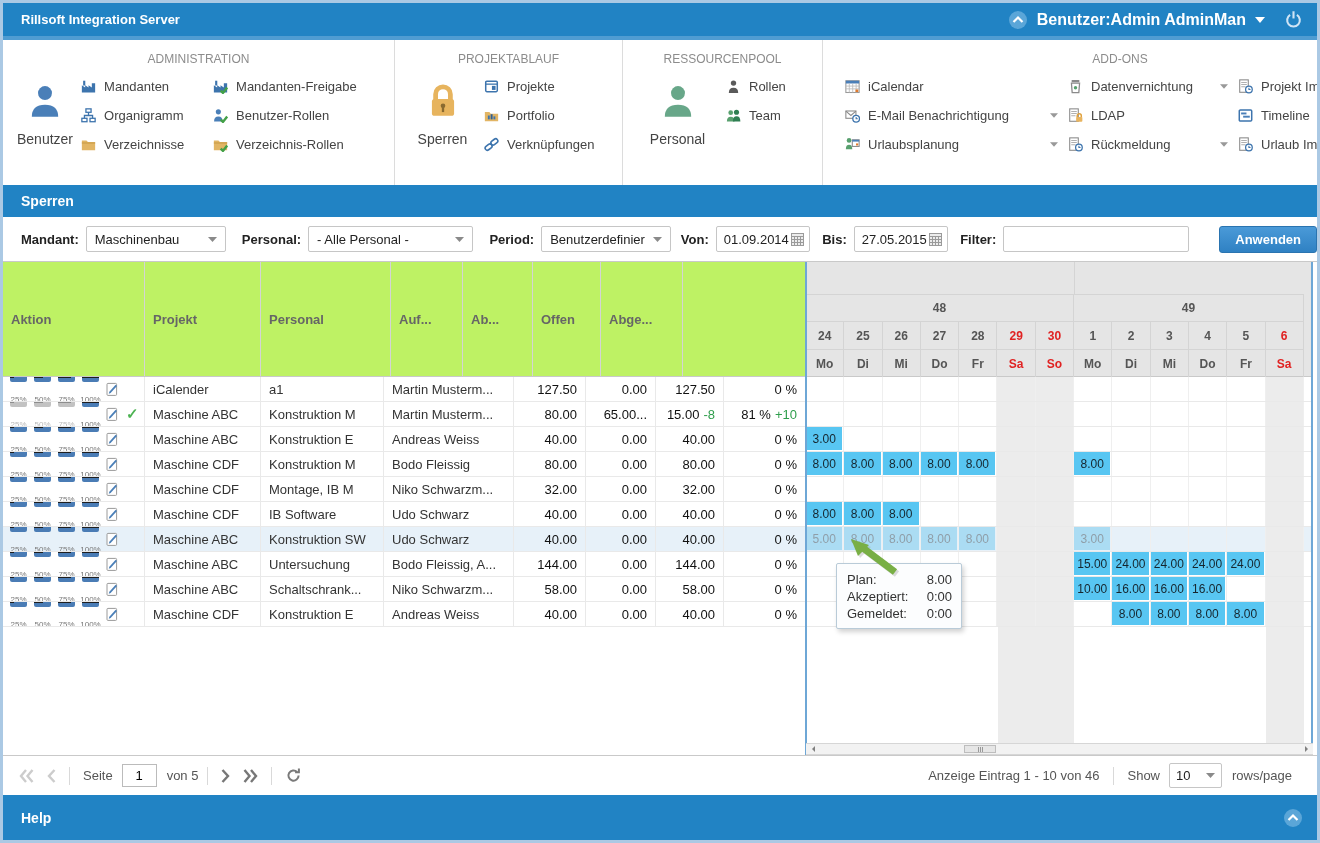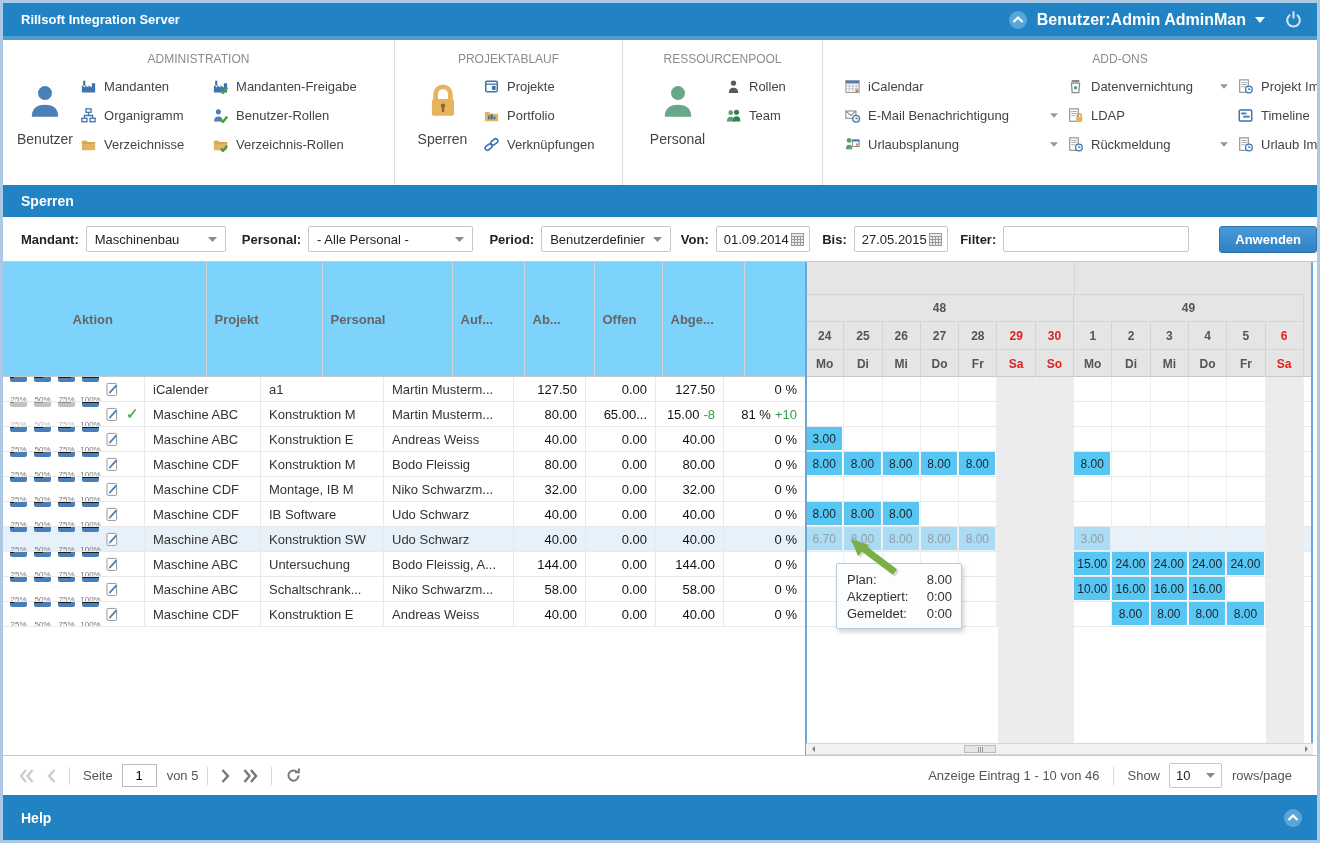--- a/index.html
+++ b/index.html
@@ -36,21 +36,21 @@
   .fselect { height:26px; border:1px solid #c6c6c6; border-radius:2px; background:#fff; display:flex; align-items:center; padding:0 8px; font-size:13px; color:#222; margin-right:16px; cursor:pointer; }
   .fselect .scaret { margin-left:auto; display:inline-flex; padding-left:8px; }
   .w-mandant { width:144px; } .w-personal { width:170px; } .w-period { width:130px; margin-right:10px; }
   .fdate { width:97px; height:26px; border:1px solid #c6c6c6; border-radius:2px; display:flex; align-items:center; padding:0 5px 0 7px; font-size:13px; color:#222; margin-right:12px; cursor:text; }
   .fdate .calic { margin-left:auto; display:inline-flex; cursor:pointer; }
   .ftext { width:186px; height:26px; border:1px solid #c6c6c6; border-radius:2px; font-size:13px; padding:0 7px; margin-right:30px; font-family:"Liberation Sans",sans-serif; }
   .apply { height:27px; padding:0 15px; background:linear-gradient(#4a9ad8,#2f81c3); color:#fff; font-weight:bold; font-size:13px; border:1px solid #2a74b0; border-radius:3px; cursor:pointer; font-family:"Liberation Sans",sans-serif; }
 
   
   #grid { position:absolute; left:0; top:259px; width:1314px; height:493px; background:#fff; }
-  #ghl { position:absolute; left:0; top:0; width:803px; height:115px; background:#7dd3fc; border-bottom:1px solid #c9c9c9; display:flex;justify-content:center; }
+  #ghl { position:absolute; left:0; top:0; width:803px; height:115px; background:#bef264; border-bottom:1px solid #c9c9c9; display:flex; }
   #ghl .hc { height:100%; border-right:1px solid #d4d4d4; display:flex; align-items:center; padding-left:8px; font-size:13px; font-weight:bold; color:#666; cursor:pointer; }
   #ghc { position:absolute; left:803px; top:0; width:507px; height:115px; background:#e5e5e5; border-bottom:1px solid #c9c9c9; }
   .mrow { position:absolute; left:0; top:0; width:498px; height:33px; border-bottom:1px solid #d4d4d4; }
   .mdiv { position:absolute; left:268px; top:0; width:1px; height:33px; background:#d4d4d4; }
   .wrow { position:absolute; left:0; top:33px; height:27px; display:flex; }
   .wcell { height:100%; border-right:1px solid #d4d4d4; display:flex; align-items:center; justify-content:center; font-size:12px; font-weight:bold; color:#555; border-bottom:1px solid #d4d4d4; }
   .drow { position:absolute; left:0; top:60px; height:28px; display:flex; }
   .dowrow { position:absolute; left:0; top:88px; height:27px; display:flex; }
   .hdcell { width:38.3px; height:100%; border-right:1px solid #d4d4d4; border-bottom:1px solid #d4d4d4; display:flex; align-items:center; justify-content:center; font-size:12px; font-weight:bold; color:#555; }
   .dowrow .hdcell { border-bottom:none; }
@@ -975,21 +975,21 @@
           <div class="c num" style="width: 70px;">
             <span>0.00</span>
           </div>
           <div class="c num" style="width: 68px;">
             <span>40.00</span>
           </div>
           <div class="c num" style="width: 82px;">
             <span>0 %</span>
           </div>
           <div class="dc">
-            <span class="cv fade">6.70</span>
+            <span class="cv fade">5.00</span>
           </div>
           <div class="dc">
             <span class="cv fade">8.00</span>
           </div>
           <div class="dc">
             <span class="cv fade">8.00</span>
           </div>
           <div class="dc">
             <span class="cv fade">8.00</span>
           </div>

